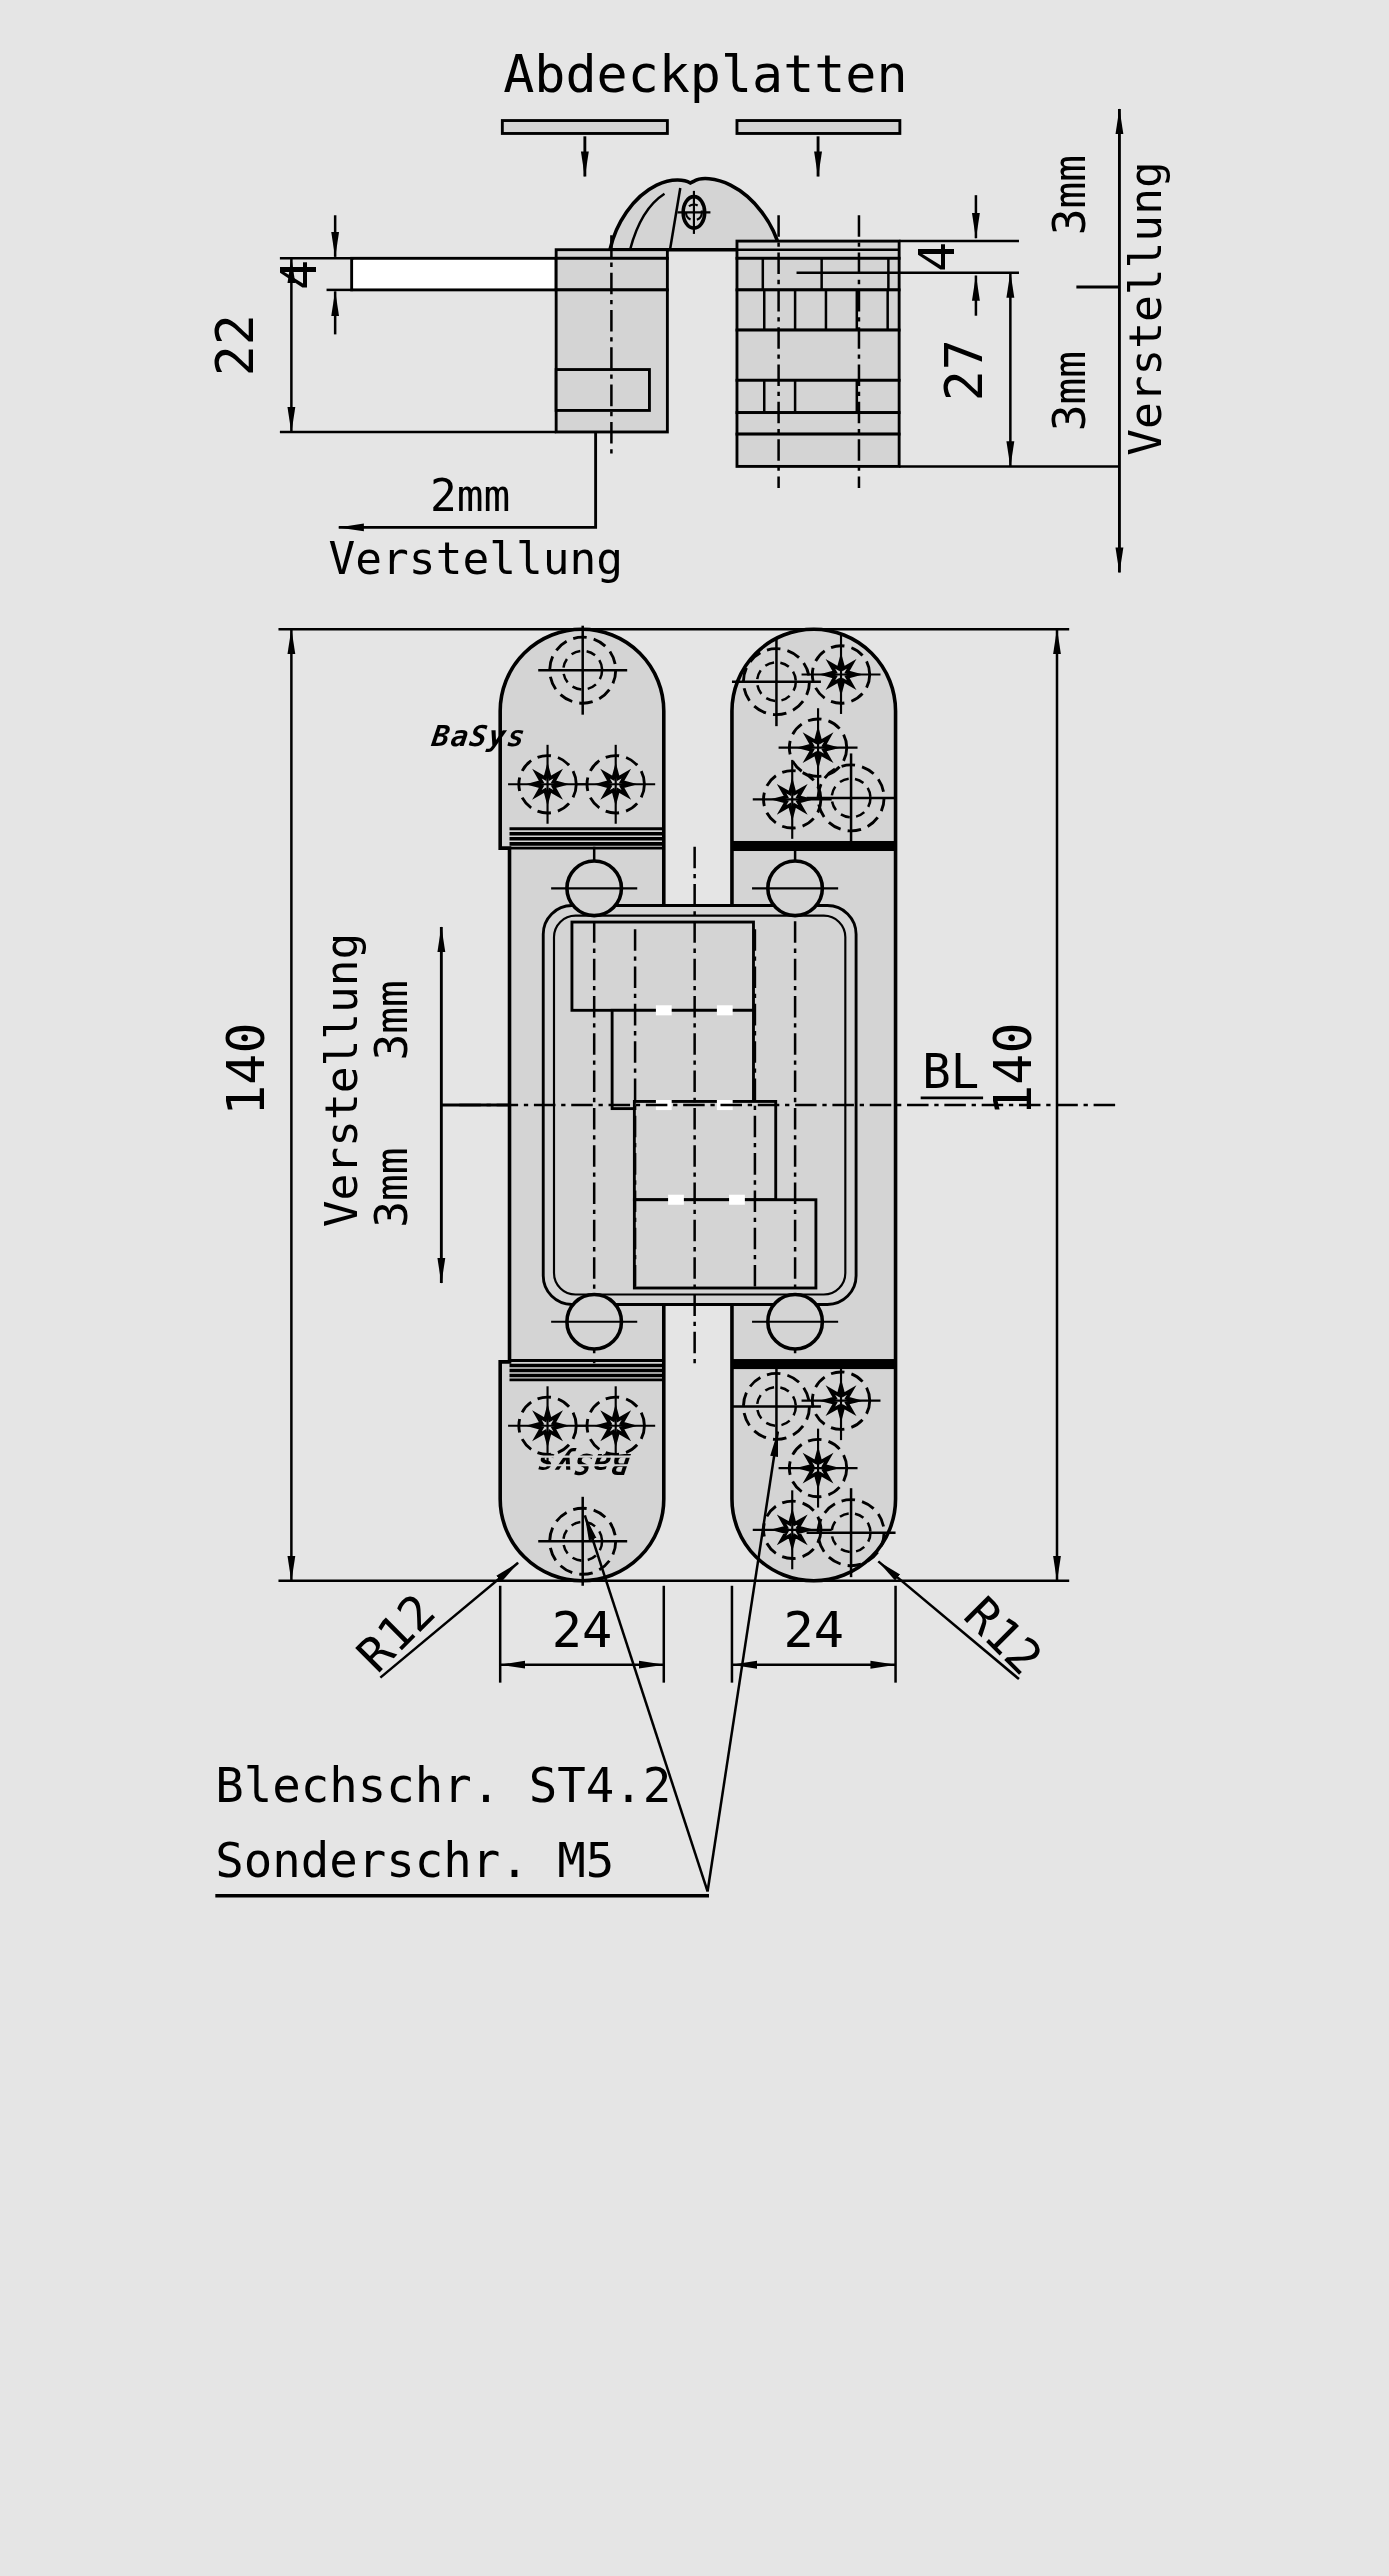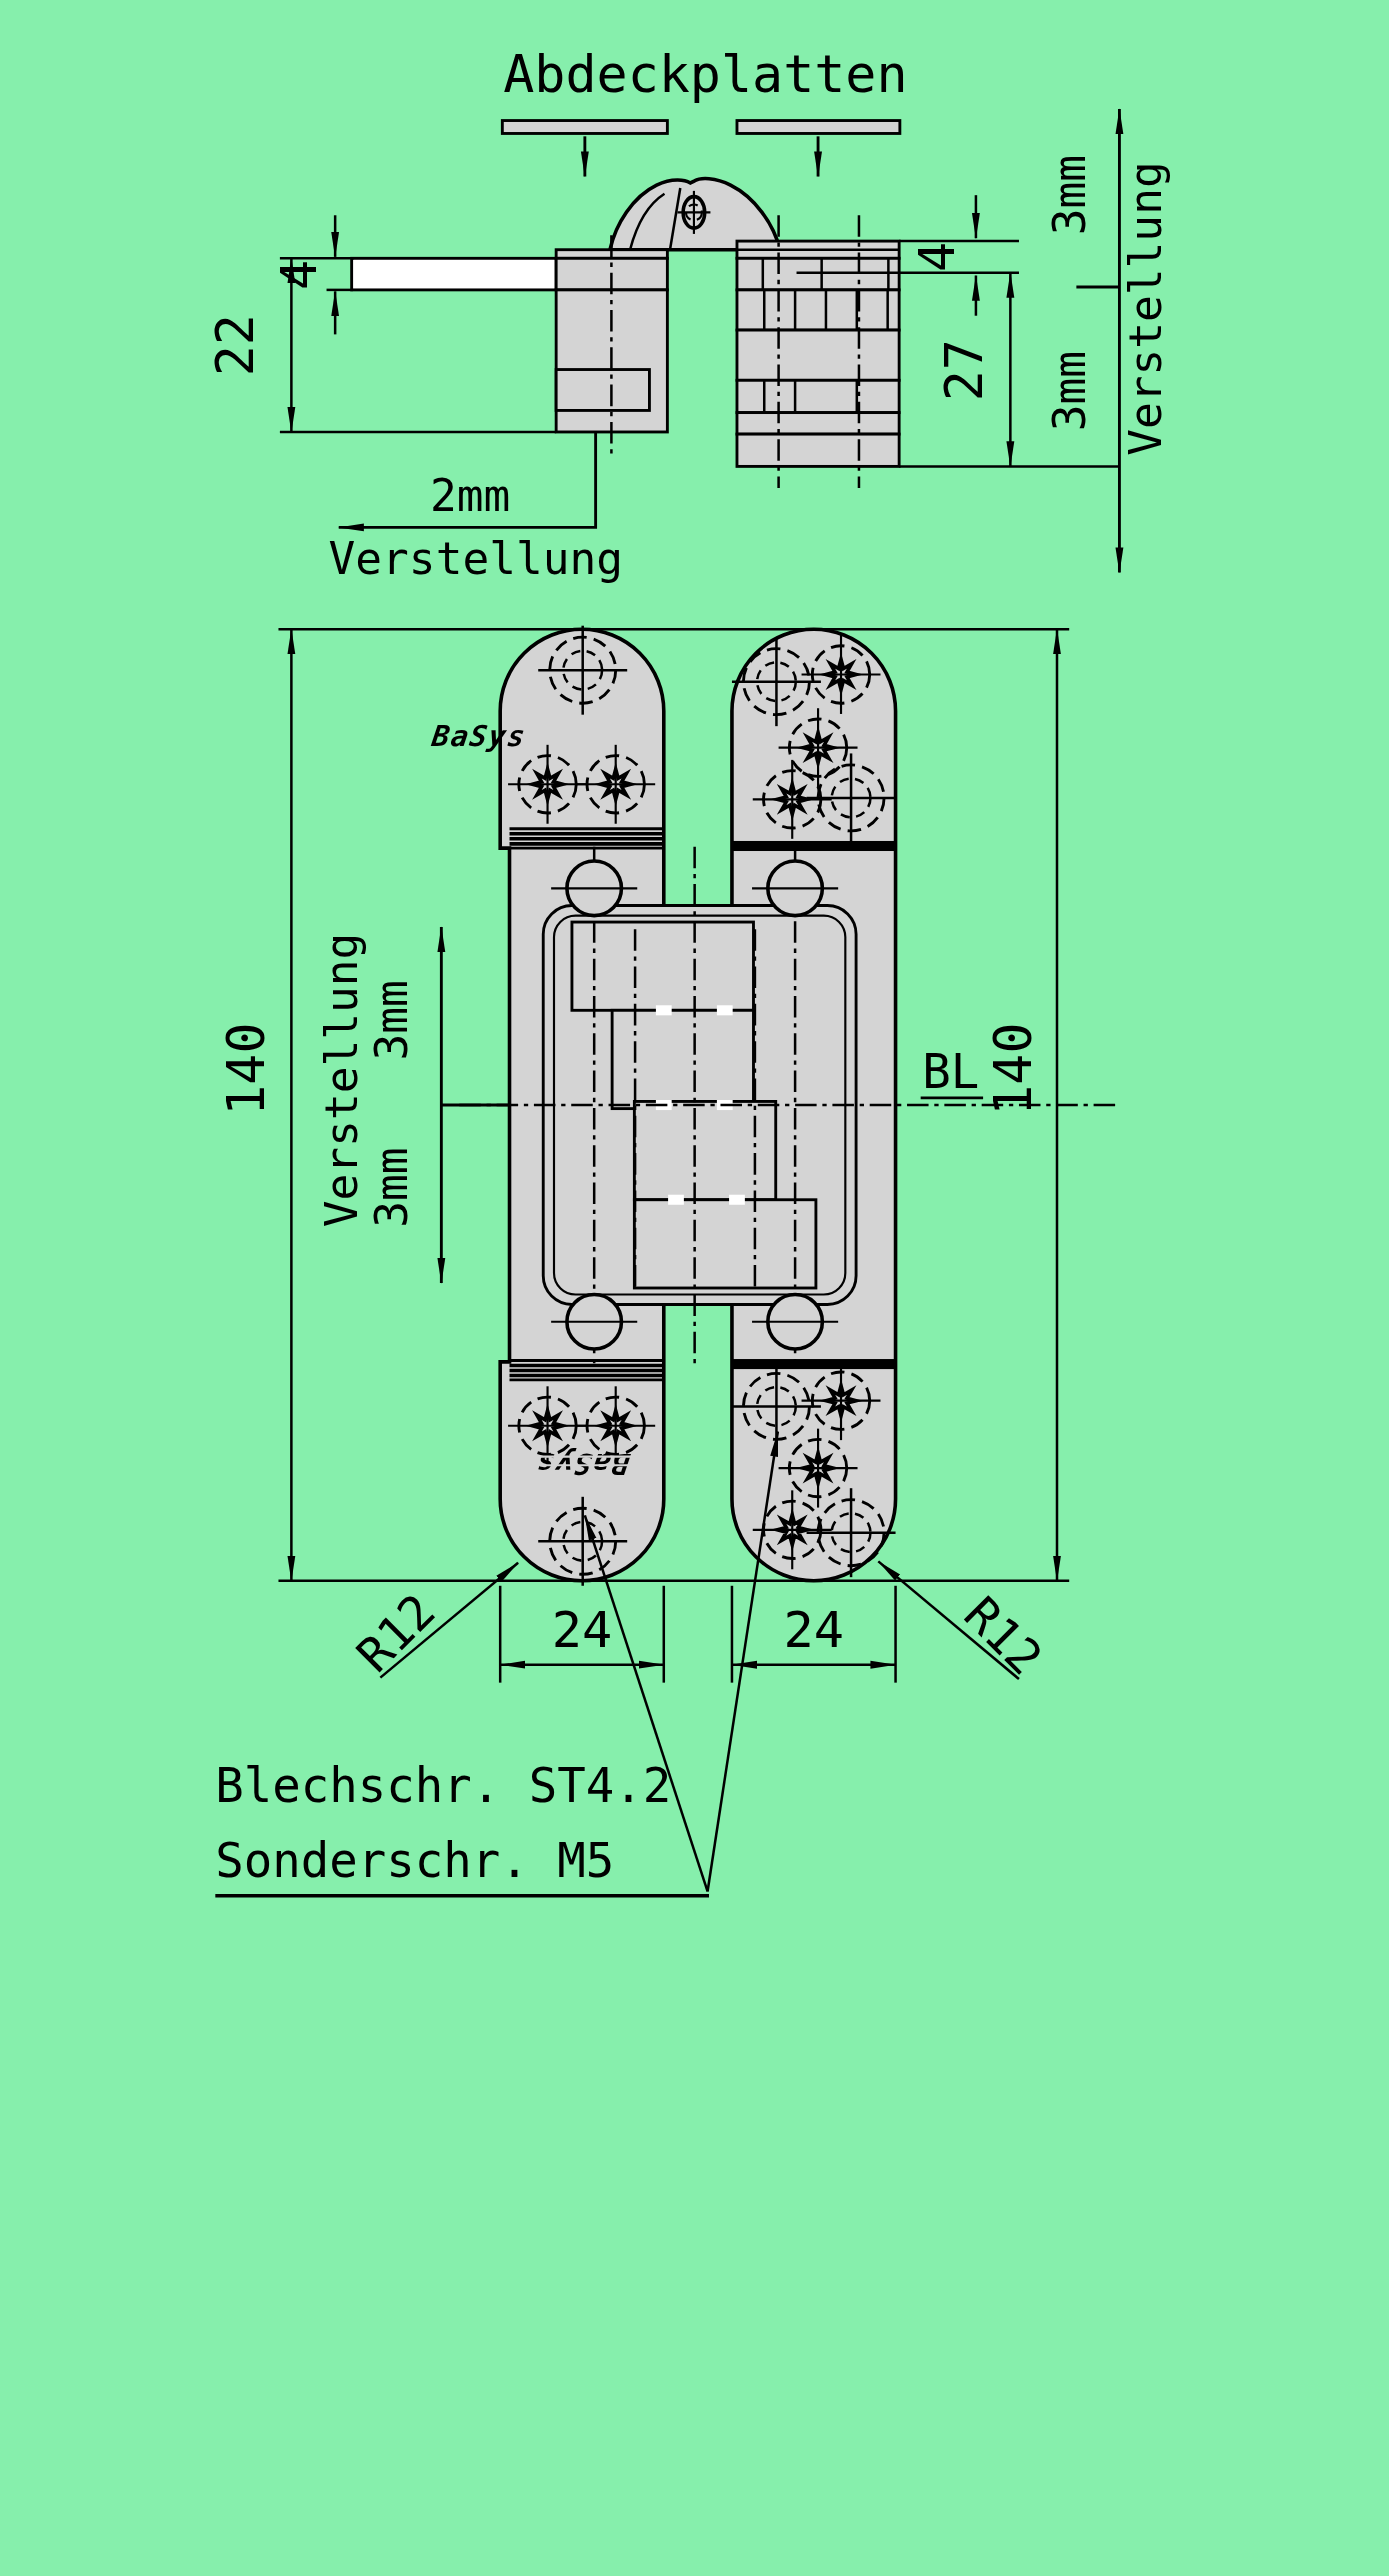--- a/index.html
+++ b/index.html
@@ -1,16 +1,16 @@
 <!DOCTYPE html>
 <html style="font-size:11.5px"><head>
 <meta charset="utf-8">
 <style>
   html,body{margin:0;padding:0;background:#ffffff;}
-  .stage{width:1390px;height:2576px;background:#86efac;position:relative;font-family:"DejaVu Sans Mono",monospace;}
+  .stage{width:1390px;height:2576px;background:#e5e5e5;position:relative;font-family:"DejaVu Sans Mono",monospace;}
   svg{display:block;}
   text{font-family:"DejaVu Sans Mono",monospace;fill:#000;}
   .t72{font-size:72px;} .t70{font-size:70px;} .t66{font-size:66px;} .t62{font-size:62px;}
   .logo{font-size:40px;font-weight:bold;font-style:italic;letter-spacing:2px;}
   .ln{stroke:#000;fill:none;}
   .w5{stroke-width:5;} .w4{stroke-width:4;} .w35{stroke-width:3.5;} .w3{stroke-width:3;}
   .fillg{fill:#d4d4d4;} .fillw{fill:#fff;} .fillb{fill:#000;}
   .dashdot{stroke-dasharray:30 8 6 8;}
   .dash{stroke-dasharray:19 10;}
   .dash2{stroke-dasharray:13 9;}

